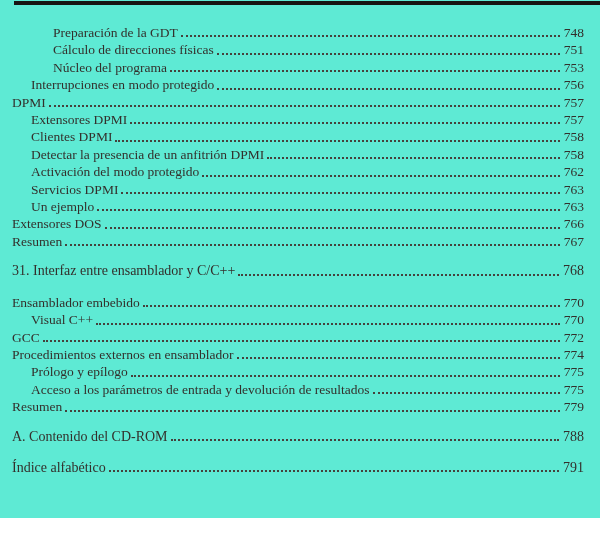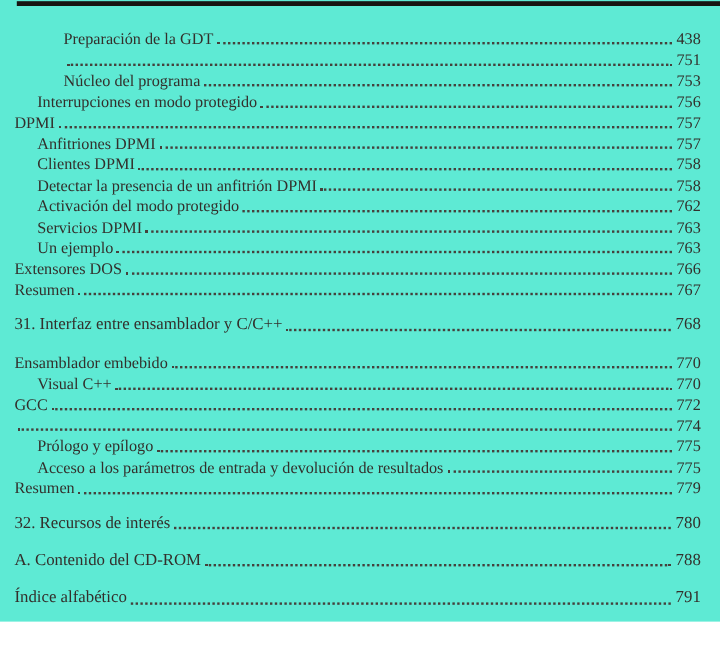--- a/index.html
+++ b/index.html
@@ -63,43 +63,44 @@
 </style>
 </head>
 <body>
 
 <div class="page">
   <div class="top-rule"></div>
   <div class="toc" id="toc-list">
       <div class="row lvl2">
     <span class="title">Preparación de la GDT</span>
     <span class="leader"></span>
-    <span class="pagenum">438</span>
+    <span class="pagenum">748</span>
   </div>
       <div class="row lvl2">
+    <span class="title">Cálculo de direcciones físicas</span>
     <span class="leader"></span>
     <span class="pagenum">751</span>
   </div>
       <div class="row lvl2">
     <span class="title">Núcleo del programa</span>
     <span class="leader"></span>
     <span class="pagenum">753</span>
   </div>
       <div class="row lvl1">
     <span class="title">Interrupciones en modo protegido</span>
     <span class="leader"></span>
     <span class="pagenum">756</span>
   </div>
       <div class="row lvl0">
     <span class="title">DPMI</span>
     <span class="leader"></span>
     <span class="pagenum">757</span>
   </div>
       <div class="row lvl1">
-    <span class="title">Anfitriones DPMI</span>
+    <span class="title">Extensores DPMI</span>
     <span class="leader"></span>
     <span class="pagenum">757</span>
   </div>
       <div class="row lvl1">
     <span class="title">Clientes DPMI</span>
     <span class="leader"></span>
     <span class="pagenum">758</span>
   </div>
       <div class="row lvl1">
     <span class="title">Detectar la presencia de un anfitrión DPMI</span>
@@ -145,44 +146,40 @@
     <span class="title">Visual C++</span>
     <span class="leader"></span>
     <span class="pagenum">770</span>
   </div>
       <div class="row lvl0">
     <span class="title">GCC</span>
     <span class="leader"></span>
     <span class="pagenum">772</span>
   </div>
       <div class="row lvl0">
+    <span class="title">Procedimientos externos en ensamblador</span>
     <span class="leader"></span>
     <span class="pagenum">774</span>
   </div>
       <div class="row lvl1">
     <span class="title">Prólogo y epílogo</span>
     <span class="leader"></span>
     <span class="pagenum">775</span>
   </div>
       <div class="row lvl1">
     <span class="title">Acceso a los parámetros de entrada y devolución de resultados</span>
     <span class="leader"></span>
     <span class="pagenum">775</span>
   </div>
       <div class="row lvl0">
     <span class="title">Resumen</span>
     <span class="leader"></span>
     <span class="pagenum">779</span>
   </div>
       <div class="row lvl0 chapter">
-    <span class="title">32. Recursos de interés</span>
-    <span class="leader"></span>
-    <span class="pagenum">780</span>
-  </div>
-      <div class="row lvl0 chapter">
     <span class="title">A. Contenido del CD-ROM</span>
     <span class="leader"></span>
     <span class="pagenum">788</span>
   </div>
       <div class="row lvl0 chapter">
     <span class="title">Índice alfabético</span>
     <span class="leader"></span>
     <span class="pagenum">791</span>
   </div>
     </div>

